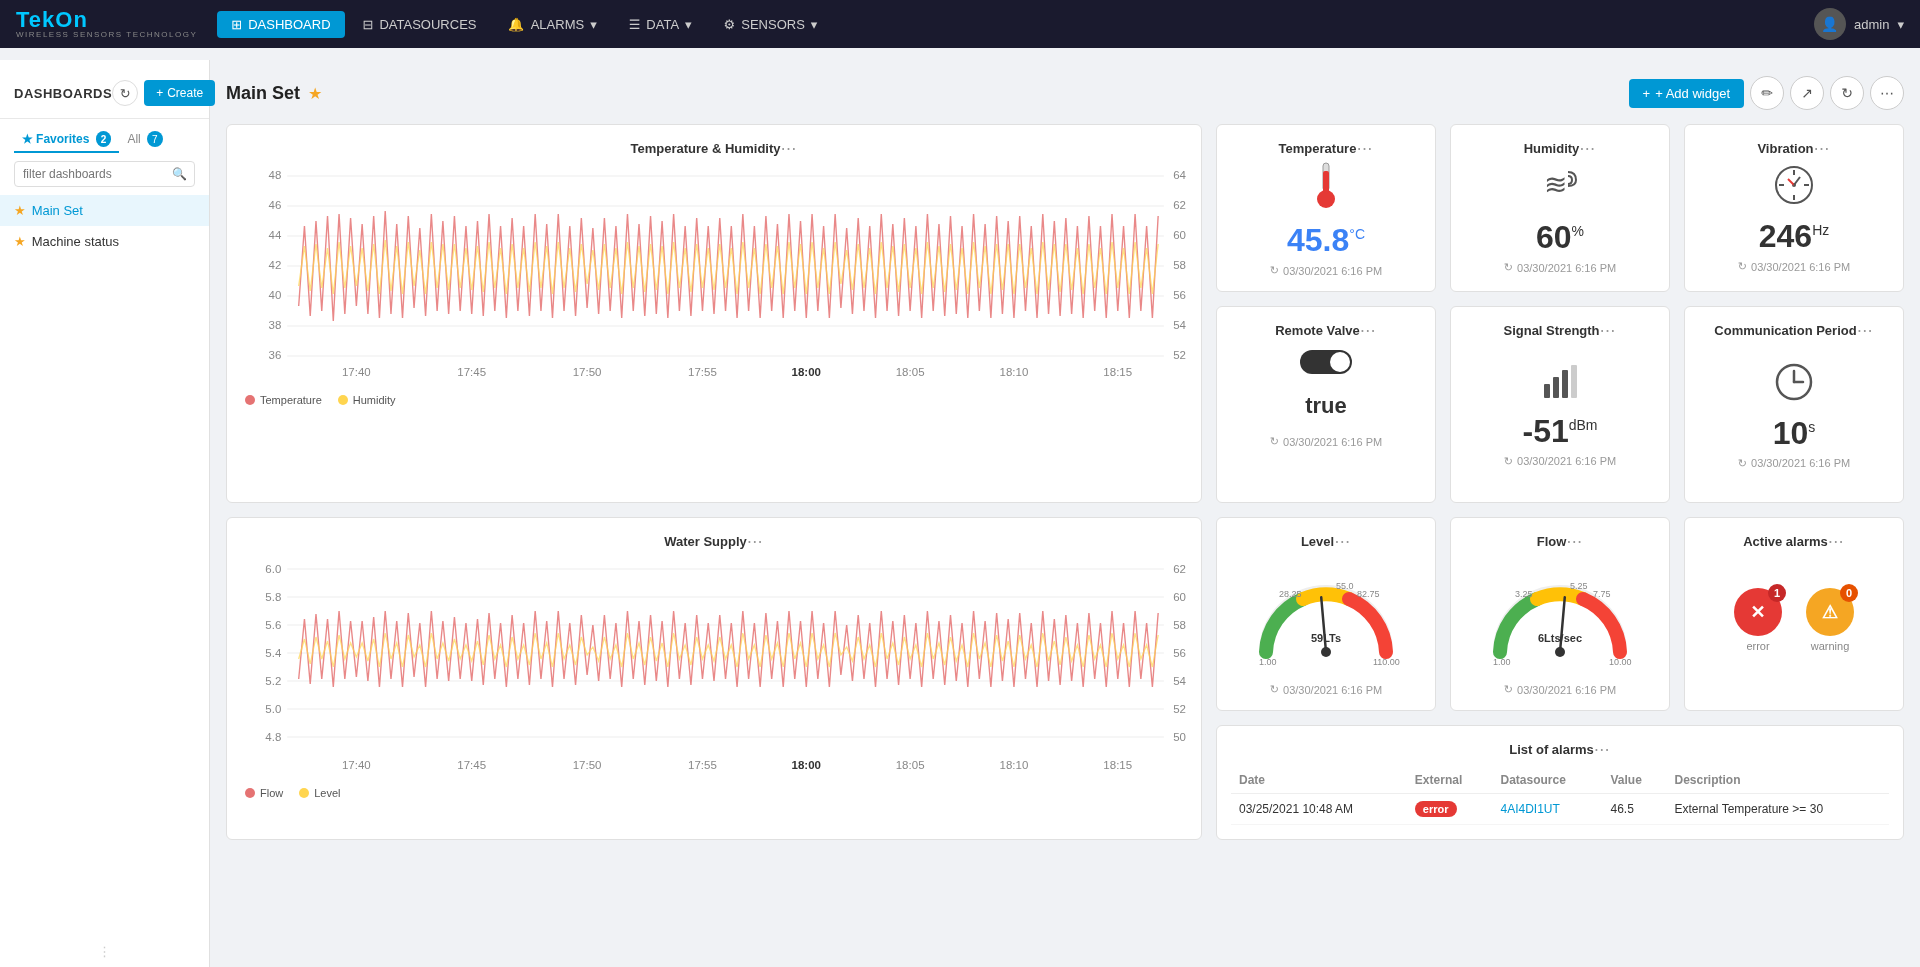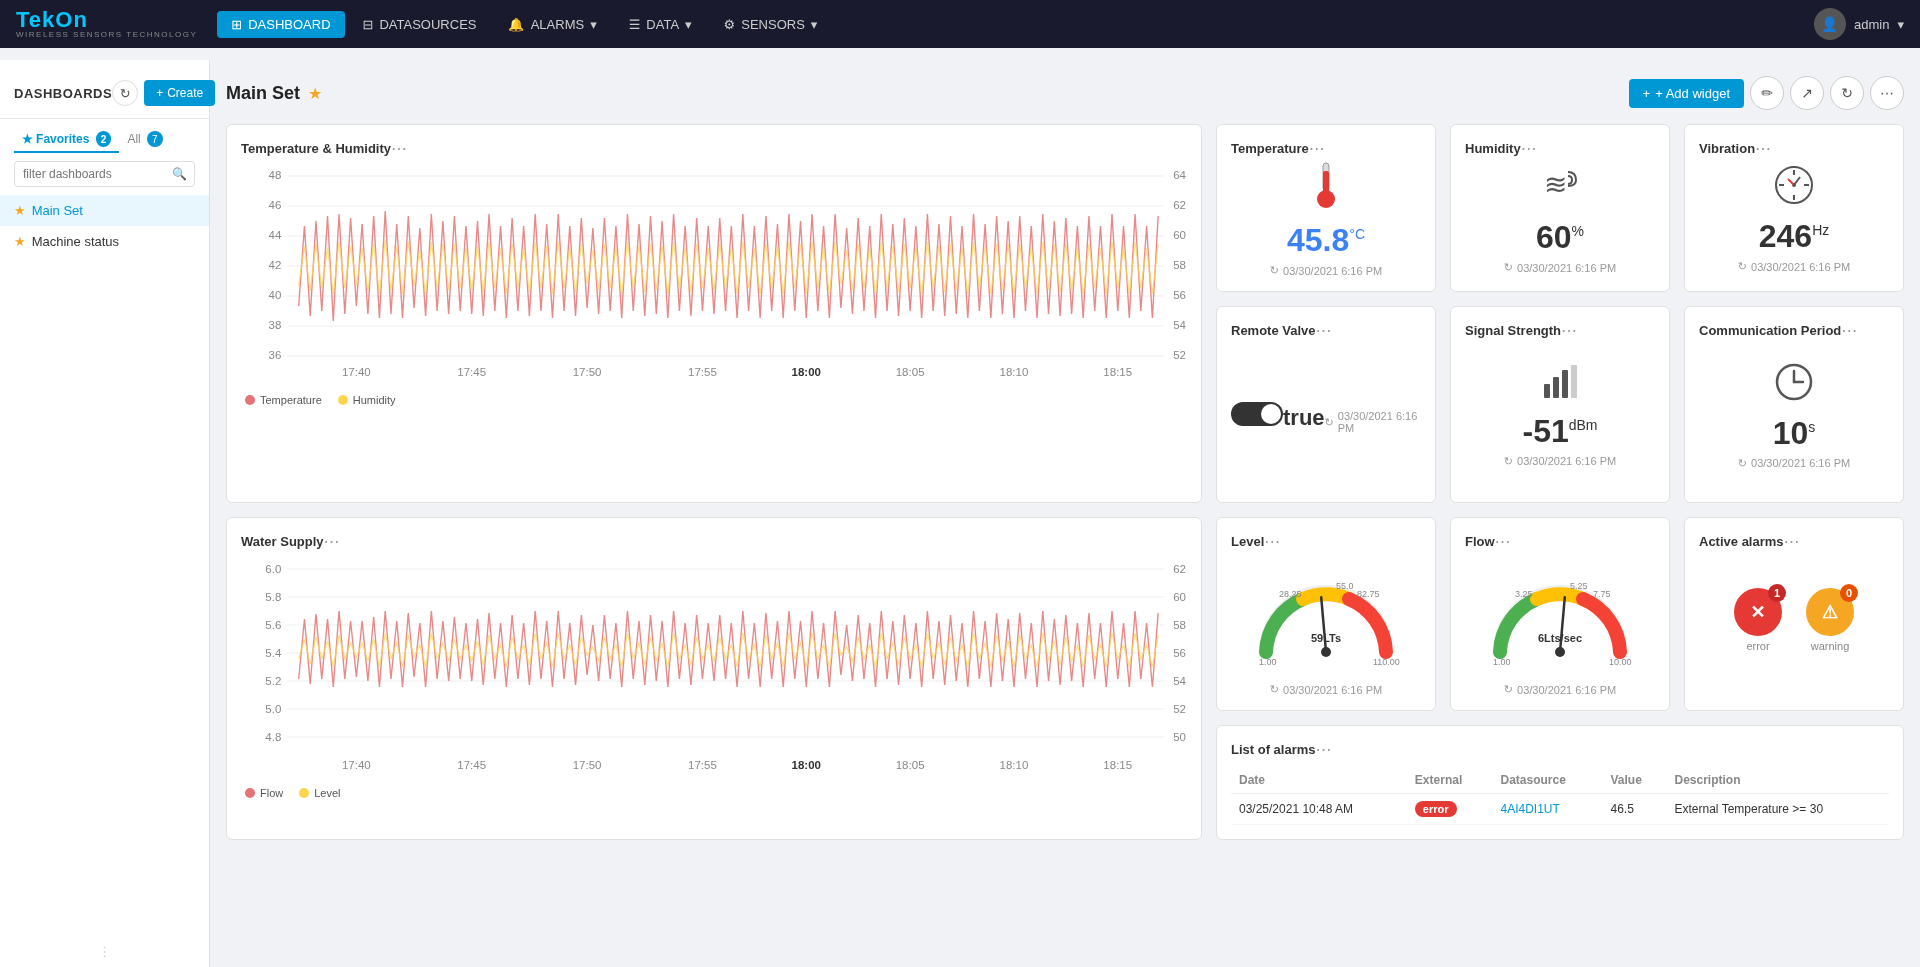--- a/index.html
+++ b/index.html
@@ -144,21 +144,21 @@
 
     
     .card {
       background: #fff;
       border-radius: 6px;
       border: 1px solid #e0e0e0;
       padding: 14px;
       position: relative;
     }
     .card-header {
-      display: flex; align-items: center; justify-content: flex-start;
+      display: flex; align-items: center; justify-content: center;
       margin-bottom: 8px;
     }
     .card-title { font-size: 13px; font-weight: 600; color: #333; }
     .card-menu { color: #999; cursor: pointer; font-size: 16px; letter-spacing: 1px; }
 
     
     .chart-card { grid-column: 1; }
 
     
     .stat-card {
@@ -169,22 +169,22 @@
     .stat-value { font-size: 32px; font-weight: 700; line-height: 1; }
     .stat-value.red { color: #3b82f6; }
     .stat-value sup { font-size: 14px; font-weight: 400; }
     .stat-timestamp { font-size: 11px; color: #999; margin-top: 8px; display: flex; align-items: center; gap: 4px; }
 
     
     .gauge-wrap { display: flex; flex-direction: column; align-items: center; padding: 8px 0; }
 
     
     .toggle-display {
-      display: flex; flex-direction: row; align-items: center;
-      justify-content: space-between; min-height: 140px;
+      display: flex; flex-direction: column; align-items: center;
+      justify-content: flex-start; min-height: 140px; gap: 8px;
     }
     .toggle-svg { margin-bottom: 6px; }
     .toggle-value { font-size: 22px; font-weight: 600; color: #333; }
 
     
     .alarm-card {
       display: flex; flex-direction: column; align-items: center;
       justify-content: center; min-height: 140px;
     }
     .alarm-circles { display: flex; gap: 24px; margin-bottom: 8px; }

